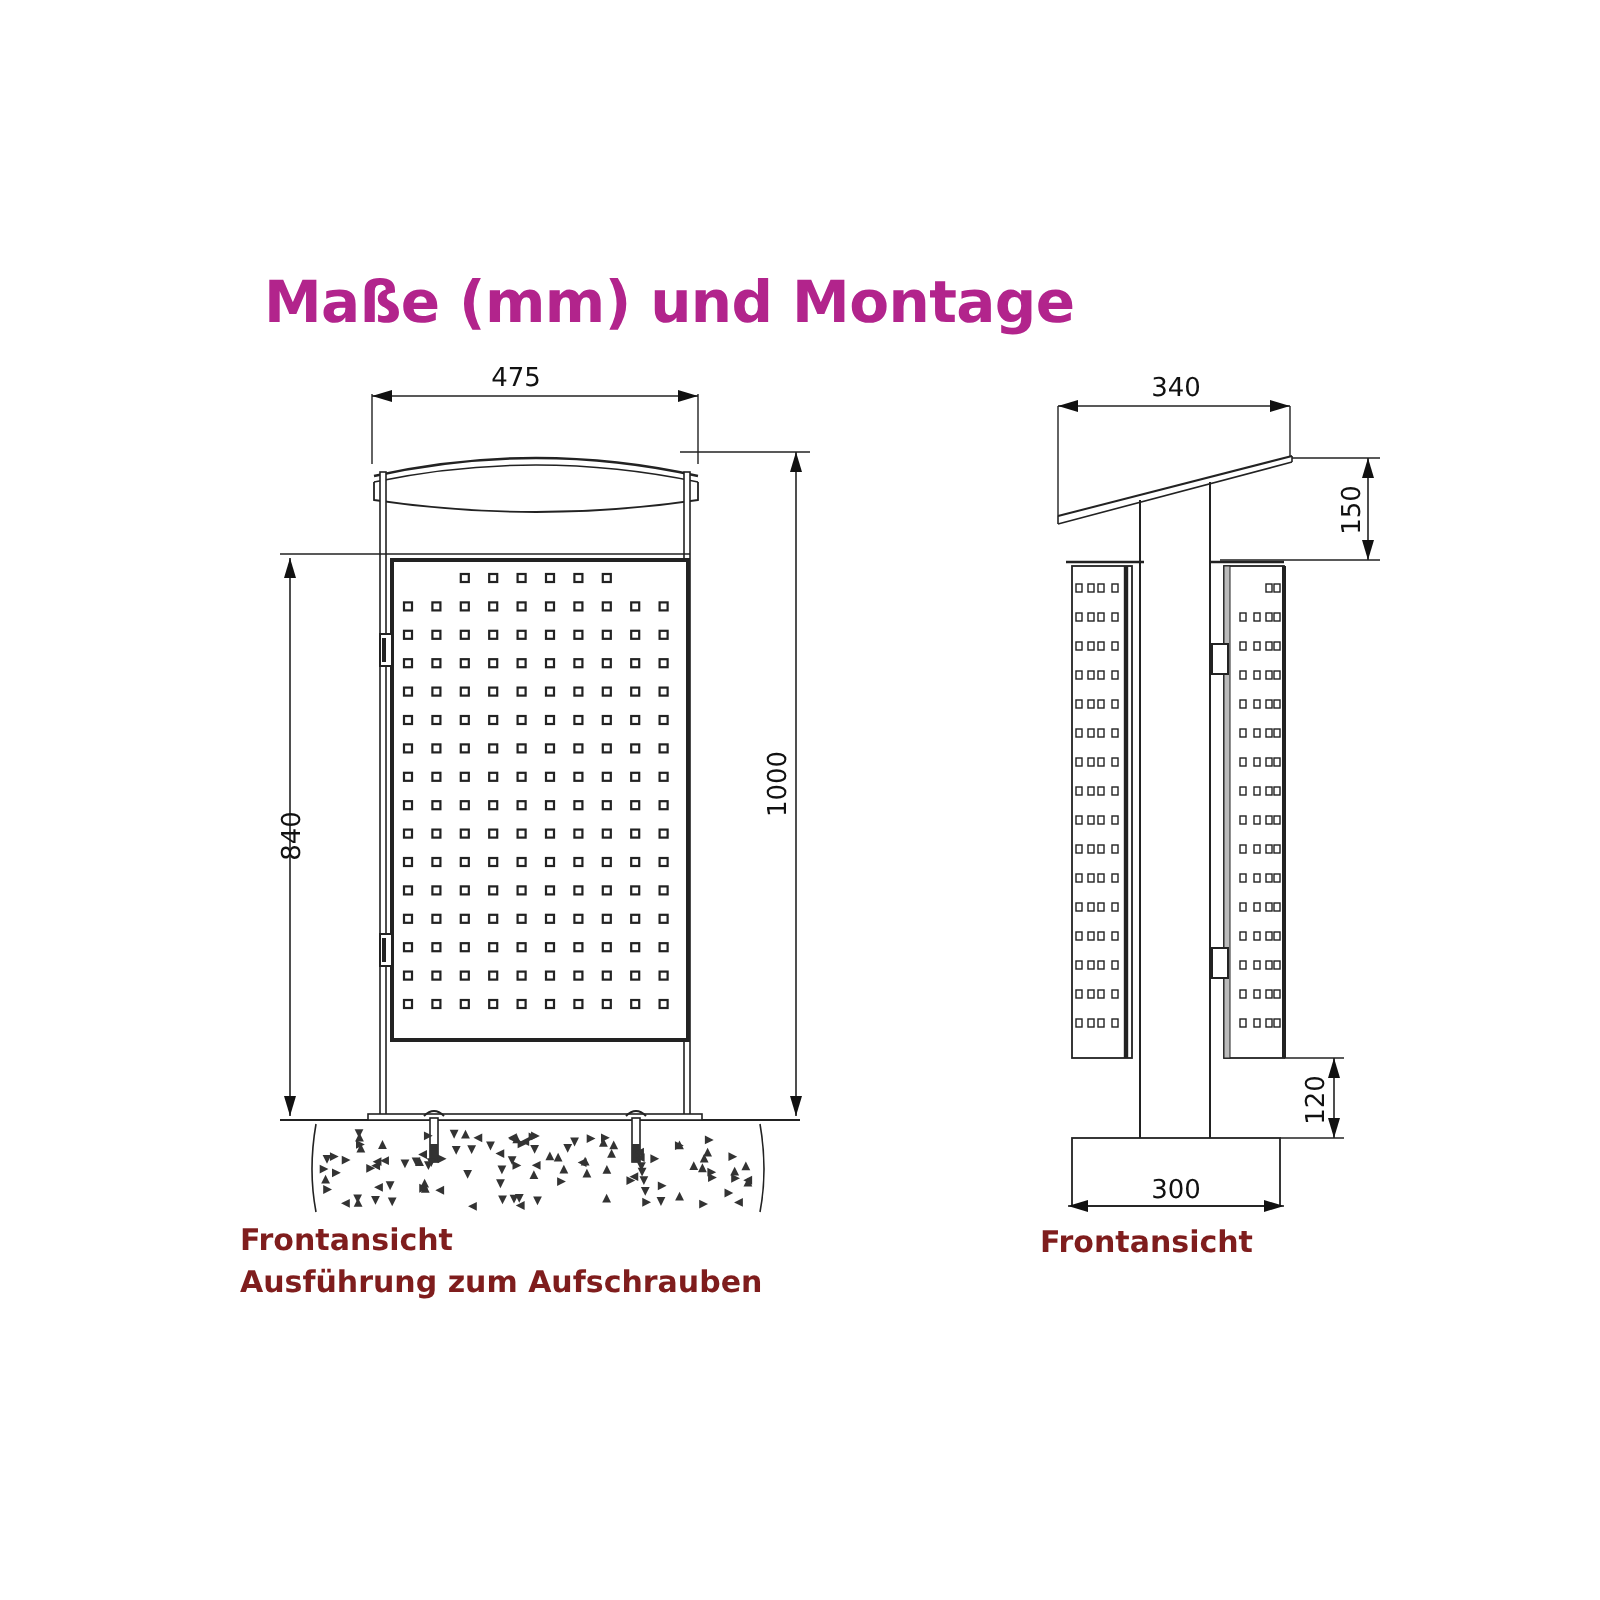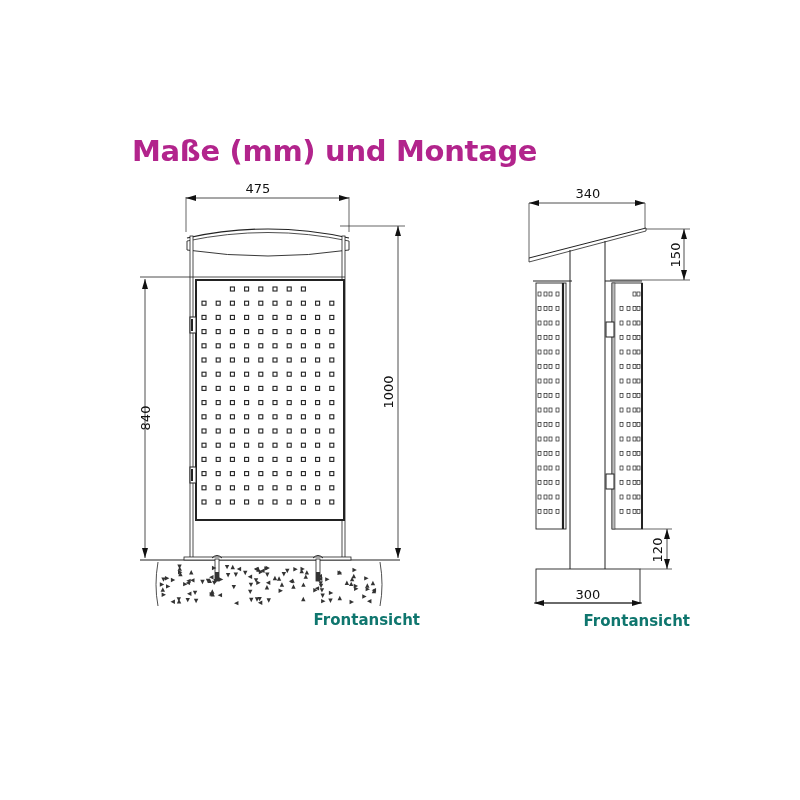--- a/index.html
+++ b/index.html
@@ -1,22 +1,22 @@
 <!DOCTYPE html>
 <html><head>
 <meta charset="utf-8">
 <style>
   html, body { margin:0; padding:0; background:#ffffff; }
   body { width:800px; height:800px; position:relative; overflow:hidden;
          font-family:"Liberation Sans", sans-serif; }
   .title { position:absolute; left:120px; top:134px; font-size:29px; font-weight:bold;
            color:#b2248c; letter-spacing:-0.3px; white-space:nowrap;
            font-family:"DejaVu Sans", sans-serif;margin-left:12px; }
-  .caption { position:absolute; color:#0f766e; font-weight:bold; font-size:15px;
-             text-align:right; line-height:21px; font-family:"DejaVu Sans", sans-serif; }
+  .caption { position:absolute; color:#7f1d1d; font-weight:bold; font-size:15px;
+             text-align:left; line-height:21px; font-family:"DejaVu Sans", sans-serif; }
   #cap-front { left:120px; width:300px; top:610px; }
   #cap-side { left:520px; width:170px; top:611px; }
   svg { position:absolute; left:0; top:0; }
   .dim { font-family:"DejaVu Sans", sans-serif; font-size:13px; fill:#111; }
 </style>
 </head>
 <body>
 
 <div class="title">Maße (mm) und Montage</div>
 
@@ -508,14 +508,15 @@
     <text class="dim" transform="translate(662,550) rotate(-90)" text-anchor="middle" stroke="none">120</text>
 
     <rect x="536" y="569" width="104" height="34" fill="#fff" stroke-width="0.9"></rect>
     <line x1="534" y1="603" x2="642" y2="603" stroke-width="0.8" marker-start="url(#arr)" marker-end="url(#arr)"></line>
     <text class="dim" x="588" y="599" text-anchor="middle" stroke="none">300</text>
   </g>
 </svg>
 
 <div class="caption" id="cap-front">
   <div>Frontansicht</div>
+  <div>Ausführung zum Aufschrauben</div>
 </div>
 <div class="caption" id="cap-side">Frontansicht</div>
 
 </body></html>

